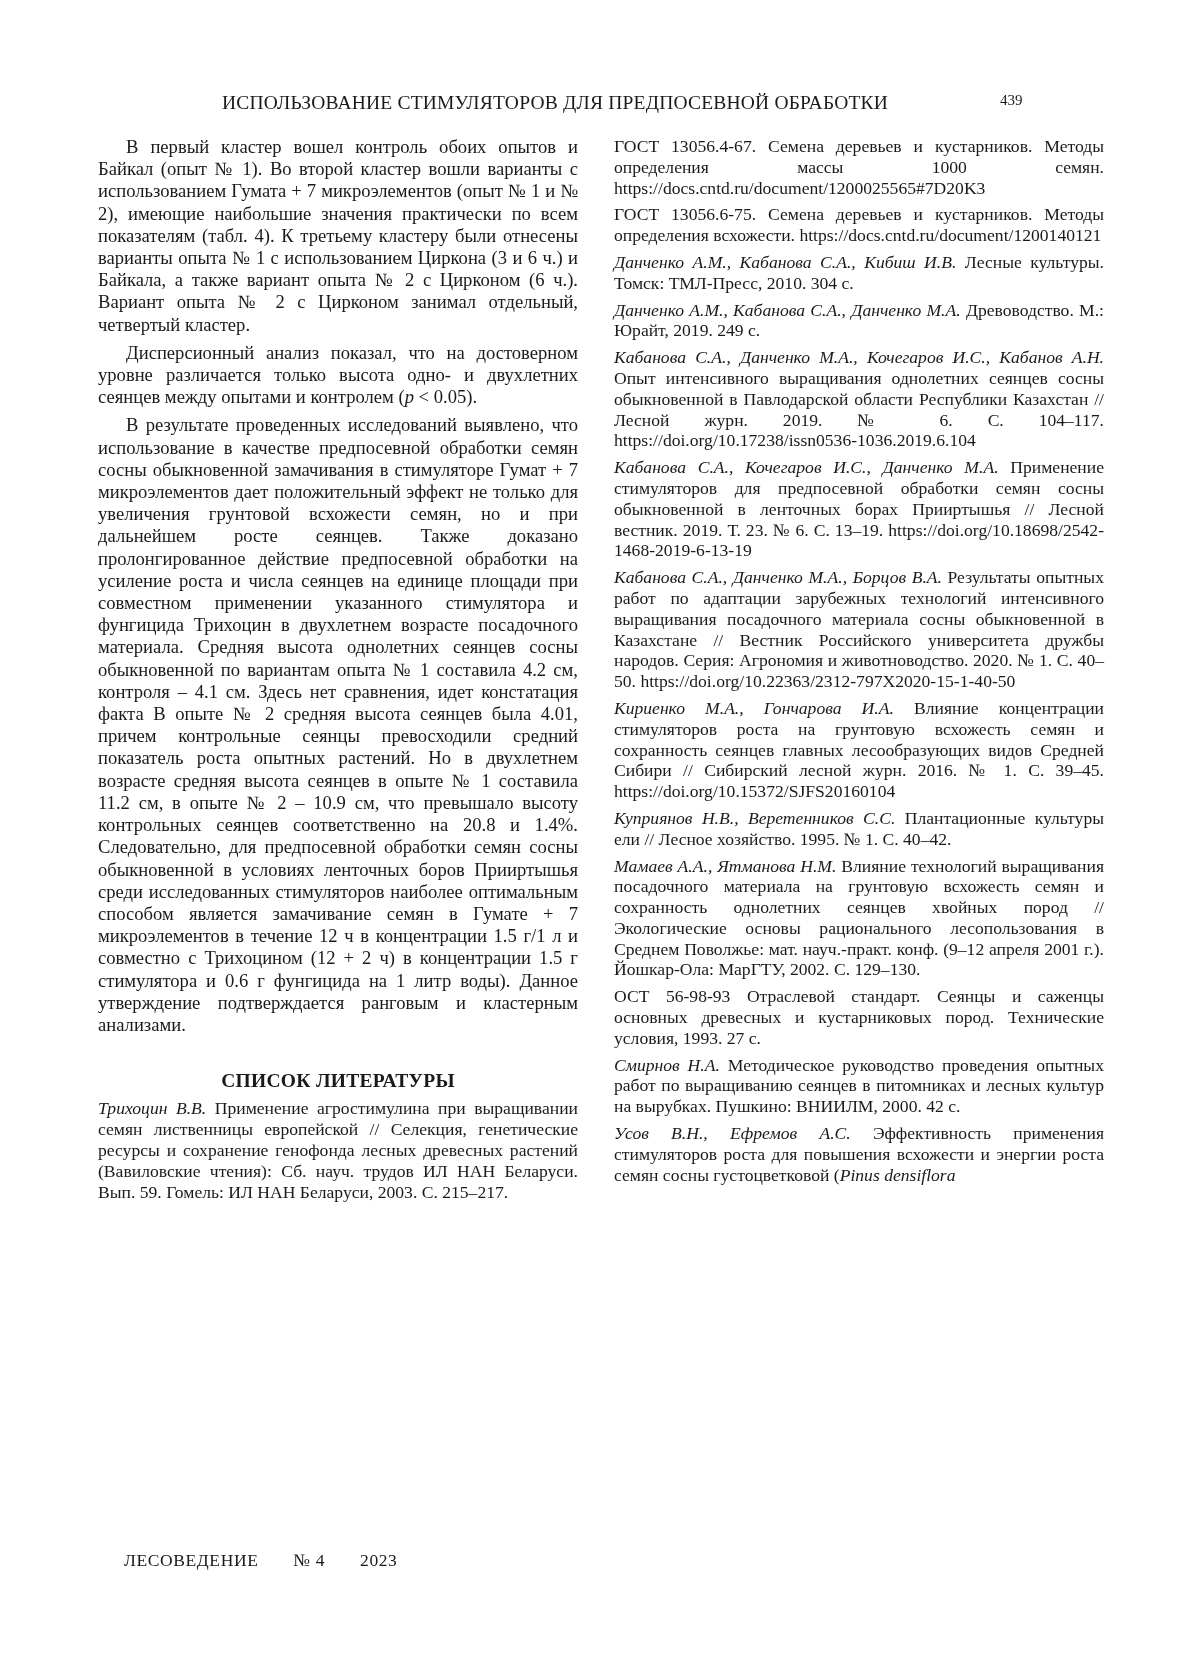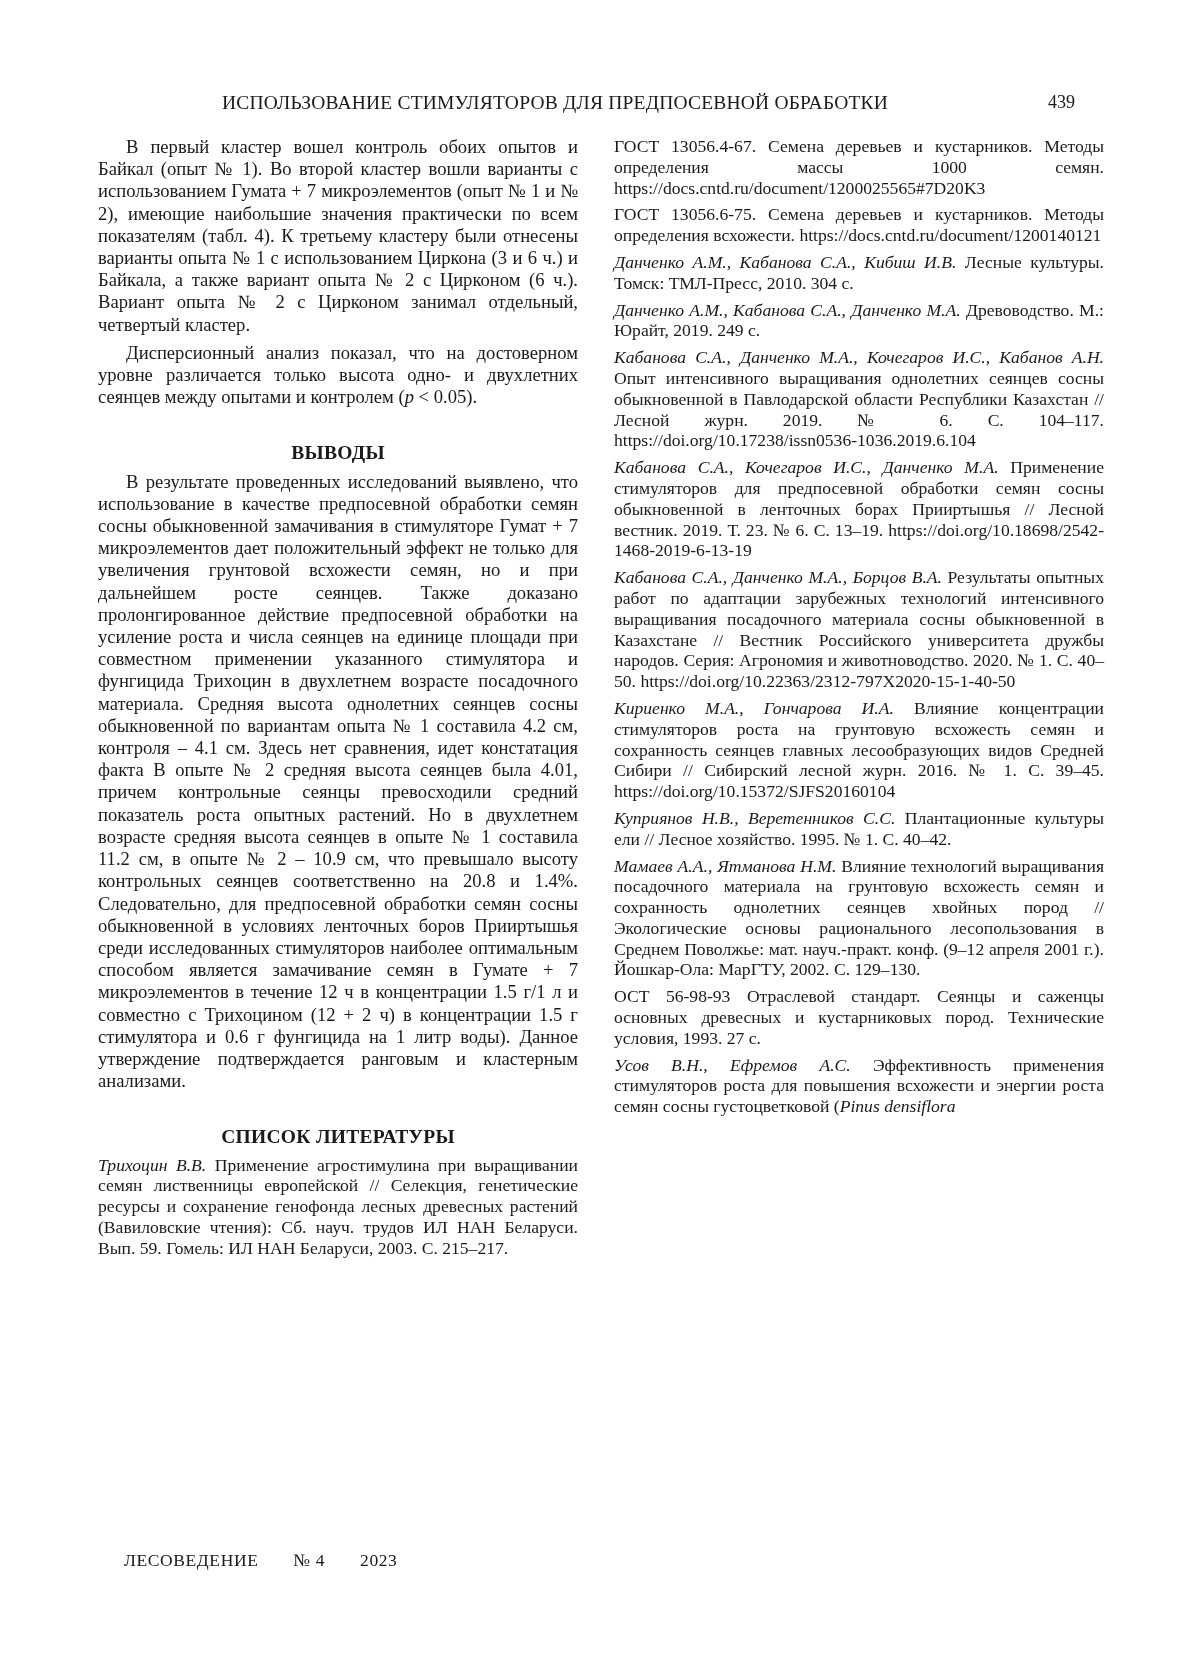--- a/index.html
+++ b/index.html
@@ -8,21 +8,21 @@
     font-family: "Liberation Serif", "DejaVu Serif", serif;
     color: #1a1a1a;
   }
   .running-head {
     position: absolute; top: 92px; left: 0; width: 988px; height: 30px;
   }
   .running-title {
     position: absolute; left: 222px; top: 0; font-size: 19.5px; letter-spacing: 0.2px;
   }
   .page-number {
-    position: absolute; left: 1048px; top: 0; font-size: 18px;
+    position: absolute; left: 1000px; top: 0; font-size: 15px;
   }
   .col {
     position: absolute; top: 136px; width: 480px;
     font-size: 18.6px; line-height: 22.2px;
   }
   .col-left { left: 98px; }
   .col-right { left: 614px; width: 490px; }
   .para {
     text-align: justify; text-indent: 28px; margin: 0 0 6px 0;
     hyphens: manual;
@@ -50,21 +50,20 @@
 
 <div class="running-head">
   <span class="running-title">ИСПОЛЬЗОВАНИЕ СТИМУЛЯТОРОВ ДЛЯ ПРЕДПОСЕВНОЙ ОБРАБОТКИ</span>
   <span class="page-number">439</span>
 </div>
 
 <div class="col col-left">
   <p class="para">В первый кластер вошел контроль обоих опытов и Байкал (опыт № 1). Во второй кластер вошли варианты с использованием Гумата + 7 микроэлементов (опыт № 1 и № 2), имеющие наибольшие значения практически по всем показателям (табл. 4). К третьему кластеру были отнесены варианты опыта № 1 с использованием Циркона (3 и 6 ч.) и Байкала, а также вариант опыта № 2 с Цирконом (6 ч.). Вариант опыта № 2 с Цирконом занимал отдельный, четвертый кластер.</p>
   <p class="para"><span>Дисперсионный анализ показал, что на достоверном уровне различается только высота одно- и двухлетних сеянцев между опытами и контролем (</span><span class="italic">p</span><span> &lt; 0.05).</span></p>
 
-  <h2 class="section-heading h-conclusions">ВЫВОДЫ</h2>
   <p class="para">В результате проведенных исследований выявлено, что использование в качестве предпосевной обработки семян сосны обыкновенной замачивания в стимуляторе Гумат + 7 микроэлементов дает положительный эффект не только для увеличения грунтовой всхожести семян, но и при дальнейшем росте сеянцев. Также доказано пролонгированное действие предпосевной обработки на усиление роста и числа сеянцев на единице площади при совместном применении указанного стимулятора и фунгицида Трихоцин в двухлетнем возрасте посадочного материала. Средняя высота однолетних сеянцев сосны обыкновенной по вариантам опыта № 1 составила 4.2 см, контроля – 4.1 см. Здесь нет сравнения, идет констатация факта В опыте № 2 средняя высота сеянцев была 4.01, причем контрольные сеянцы превосходили средний показатель роста опытных растений. Но в двухлетнем возрасте средняя высота сеянцев в опыте № 1 составила 11.2 см, в опыте № 2 – 10.9 см, что превышало высоту контрольных сеянцев соответственно на 20.8 и 1.4%. Следовательно, для предпосевной обработки семян сосны обыкновенной в условиях ленточных боров Прииртышья среди исследованных стимуляторов наиболее оптимальным способом является замачивание семян в Гумате + 7 микроэлементов в течение 12 ч в концентрации 1.5 г/1 л и совместно с Трихоцином (12 + 2 ч) в концентрации 1.5 г стимулятора и 0.6 г фунгицида на 1 литр воды). Данное утверждение подтверждается ранговым и кластерным анализами.</p>
 
   <h2 class="section-heading h-references">СПИСОК ЛИТЕРАТУРЫ</h2>
   <div>
     <p class="ref"><span class="authors">Трихоцин В.В.</span><span> Применение агростимулина при выращивании семян лиственницы европейской // Селекция, генетические ресурсы и сохранение генофонда лесных древесных растений (Вавиловские чтения): Сб. науч. трудов ИЛ НАН Беларуси. Вып. 59. Гомель: ИЛ НАН Беларуси, 2003. С. 215–217.</span></p>
   </div>
 </div>
 
 <div class="col col-right">
   <div>
@@ -72,20 +71,21 @@
     <p class="ref"><span class="authors"></span><span>ГОСТ 13056.6-75. Семена деревьев и кустарников. Методы определения всхожести. https://docs.cntd.ru/document/1200140121</span></p>
     <p class="ref"><span class="authors">Данченко А.М., Кабанова С.А., Кибиш И.В.</span><span> Лесные культуры. Томск: ТМЛ-Пресс, 2010. 304 с.</span></p>
     <p class="ref"><span class="authors">Данченко А.М., Кабанова С.А., Данченко М.А.</span><span> Древоводство. М.: Юрайт, 2019. 249 с.</span></p>
     <p class="ref"><span class="authors">Кабанова С.А., Данченко М.А., Кочегаров И.С., Кабанов А.Н.</span><span> Опыт интенсивного выращивания однолетних сеянцев сосны обыкновенной в Павлодарской области Республики Казахстан // Лесной журн. 2019. № 6. С. 104–117. https://doi.org/10.17238/issn0536-1036.2019.6.104</span></p>
     <p class="ref"><span class="authors">Кабанова С.А., Кочегаров И.С., Данченко М.А.</span><span> Применение стимуляторов для предпосевной обработки семян сосны обыкновенной в ленточных борах Прииртышья // Лесной вестник. 2019. Т. 23. № 6. С. 13–19. https://doi.org/10.18698/2542-1468-2019-6-13-19</span></p>
     <p class="ref"><span class="authors">Кабанова С.А., Данченко М.А., Борцов В.А.</span><span> Результаты опытных работ по адаптации зарубежных технологий интенсивного выращивания посадочного материала сосны обыкновенной в Казахстане // Вестник Российского университета дружбы народов. Серия: Агрономия и животноводство. 2020. № 1. С. 40–50. https://doi.org/10.22363/2312-797X2020-15-1-40-50</span></p>
     <p class="ref"><span class="authors">Кириенко М.А., Гончарова И.А.</span><span> Влияние концентрации стимуляторов роста на грунтовую всхожесть семян и сохранность сеянцев главных лесообразующих видов Средней Сибири // Сибирский лесной журн. 2016. № 1. С. 39–45. https://doi.org/10.15372/SJFS20160104</span></p>
     <p class="ref"><span class="authors">Куприянов Н.В., Веретенников С.С.</span><span> Плантационные культуры ели // Лесное хозяйство. 1995. № 1. С. 40–42.</span></p>
     <p class="ref"><span class="authors">Мамаев А.А., Ятманова Н.М.</span><span> Влияние технологий выращивания посадочного материала на грунтовую всхожесть семян и сохранность однолетних сеянцев хвойных пород // Экологические основы рационального лесопользования в Среднем Поволжье: мат. науч.-практ. конф. (9–12 апреля 2001 г.). Йошкар-Ола: МарГТУ, 2002. С. 129–130.</span></p>
     <p class="ref"><span class="authors"></span><span>ОСТ 56-98-93 Отраслевой стандарт. Сеянцы и саженцы основных древесных и кустарниковых пород. Технические условия, 1993. 27 с.</span></p>
+    <p class="ref"><span class="authors">Смирнов Н.А.</span><span> Методическое руководство проведения опытных работ по выращиванию сеянцев в питомниках и лесных культур на вырубках. Пушкино: ВНИИЛМ, 2000. 42 с.</span></p>
     <p class="ref"><span class="authors">Усов В.Н., Ефремов А.С.</span><span> Эффективность применения стимуляторов роста для повышения всхожести и энергии роста семян сосны густоцветковой (</span><span class="latin">Pinus densiflora</span></p>
   </div>
 </div>
 
 <div class="footer">
   <span>ЛЕСОВЕДЕНИЕ</span>
   <span>№ 4</span>
   <span>2023</span>
 </div>
 

